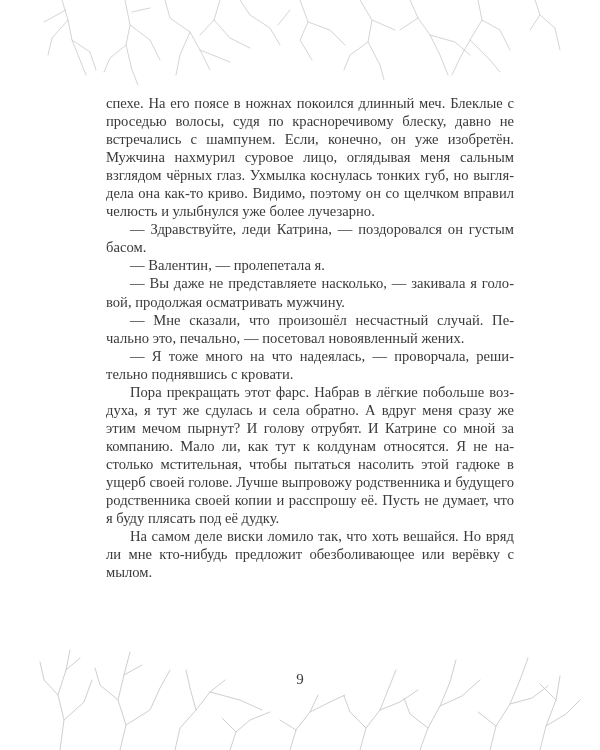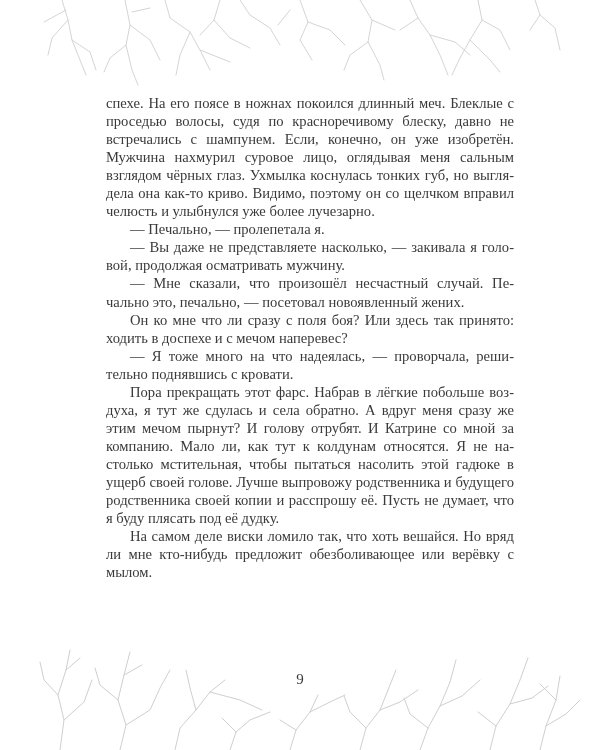--- a/index.html
+++ b/index.html
@@ -54,24 +54,24 @@
     <path d="M478 0 L482 20 L470 40 L460 58 L452 75"></path>
       <path d="M482 20 L500 30 L510 50"></path>
       <path d="M470 40 L490 60 L500 72"></path>
     <path d="M535 0 L540 15 L530 30"></path>
       <path d="M540 15 L555 28 L560 50"></path>
   </svg>
 </div>
 
 <div class="page-text">
   <p>спехе. На его поясе в ножнах покоился длинный меч. Блеклые с проседью волосы, судя по красноречивому блеску, давно не встречались с шампунем. Если, конечно, он уже изобретён. Мужчина нахмурил суровое лицо, оглядывая меня сальным взглядом чёрных глаз. Ухмылка коснулась тонких губ, но выгля­дела она как-то криво. Видимо, поэтому он со щелчком вправил челюсть и улыбнулся уже более лучезарно.</p>
-  <p class="indent">— Печально, — пролепетала я.</p>
+  <p class="indent">— Здравствуйте, леди Катрина, — поздоровался он густым басом.</p>
+  <p class="indent">— Валентин, — пролепетала я.</p>
   <p class="indent">— Вы даже не представляете насколько, — закивала я голо­вой, продолжая осматривать мужчину.</p>
   <p class="indent">— Мне сказали, что произошёл несчастный случай. Пе­чально это, печально, — посетовал новоявленный жених.</p>
-  <p class="indent">Он ко мне что ли сразу с поля боя? Или здесь так принято: ходить в доспехе и с мечом наперевес?</p>
   <p class="indent">— Я тоже много на что надеялась, — проворчала, реши­тельно поднявшись с кровати.</p>
   <p class="indent">Пора прекращать этот фарс. Набрав в лёгкие побольше воз­духа, я тут же сдулась и села обратно. А вдруг меня сразу же этим мечом пырнут? И голову отрубят. И Катрине со мной за компанию. Мало ли, как тут к колдунам относятся. Я не на­столько мстительная, чтобы пытаться насолить этой гадюке в ущерб своей голове. Лучше выпровожу родственника и буду­щего родственника своей копии и расспрошу её. Пусть не дума­ет, что я буду плясать под её дудку.</p>
   <p class="indent">На самом деле виски ломило так, что хоть вешайся. Но вряд ли мне кто-нибудь предложит обезболивающее или ве­рёвку с мылом.</p>
 </div>
 
 <div class="page-number">9</div>
 
 <div class="branches bottom">
   <svg viewBox="0 0 600 110" preserveAspectRatio="none" fill="none" stroke="#cfcfcf" stroke-width="1" stroke-linecap="round">
     <path d="M60 110 L64 80 L58 55 L66 30 L70 10"></path>

